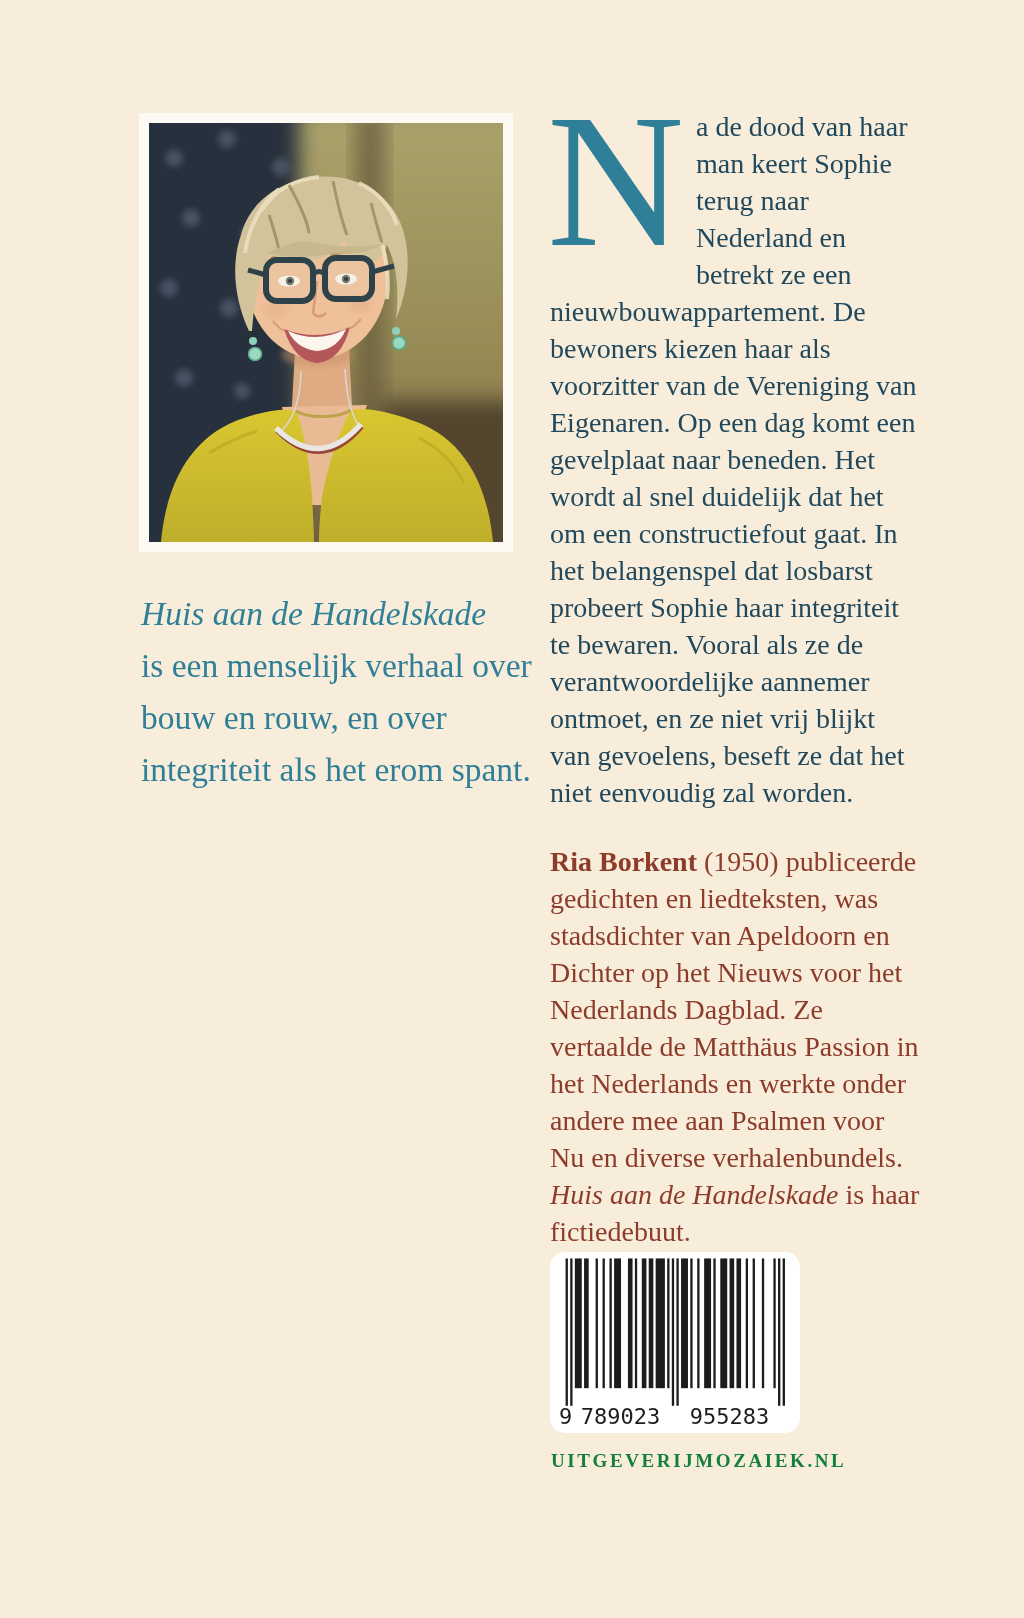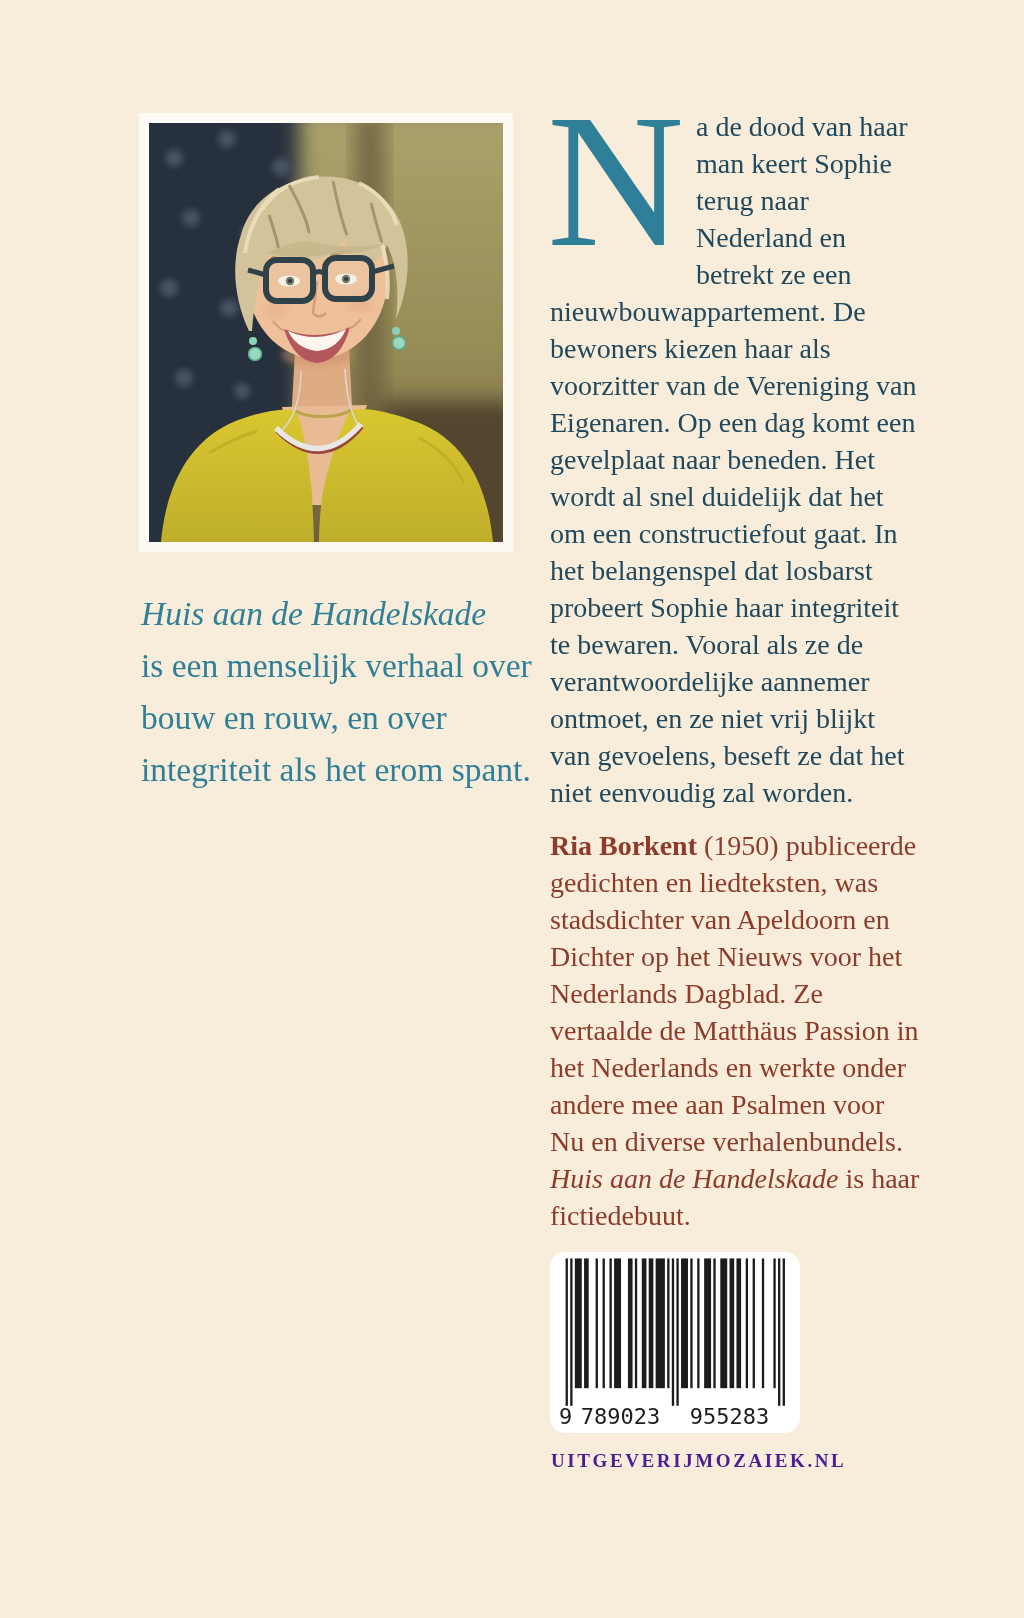--- a/index.html
+++ b/index.html
@@ -34,21 +34,21 @@
     color:#21495d;
     font-size:28px;line-height:37px;
   }
   .cap-spacer{float:left;width:146px;height:149px;}
   .dropcap{
     position:absolute;left:-3px;top:-22px;
     font-size:190px;line-height:1;
     color:#2e7f97;
   }
   .bio{
-    margin-top:16px;
+    margin-top:32px;
     color:#8d3b2a;
     font-size:28px;line-height:37px;
   }
   .bio-name{font-weight:bold;}
   .bio-title{font-style:italic;}
   
   .barcode-box{
     position:absolute;left:550px;top:1252px;
     width:250px;height:181px;
     background:#ffffff;
@@ -56,21 +56,21 @@
   }
   .barcode-box svg{display:block;margin:2px 0 0 9px;}
   .bc-digit{
     font-family:"DejaVu Sans Mono","Liberation Mono",monospace;
     font-size:20px;
     fill:#1c1c1c;
   }
   
   .footer-url{
     position:absolute;left:551px;top:1450px;
-    color:#4c1d95;
+    color:#15803d;
     font-size:19px;font-weight:bold;
     letter-spacing:2.6px;
   }
 </style>
 </head>
 <body>
 
 <div class="cover">
 
   <div class="photo-frame">

